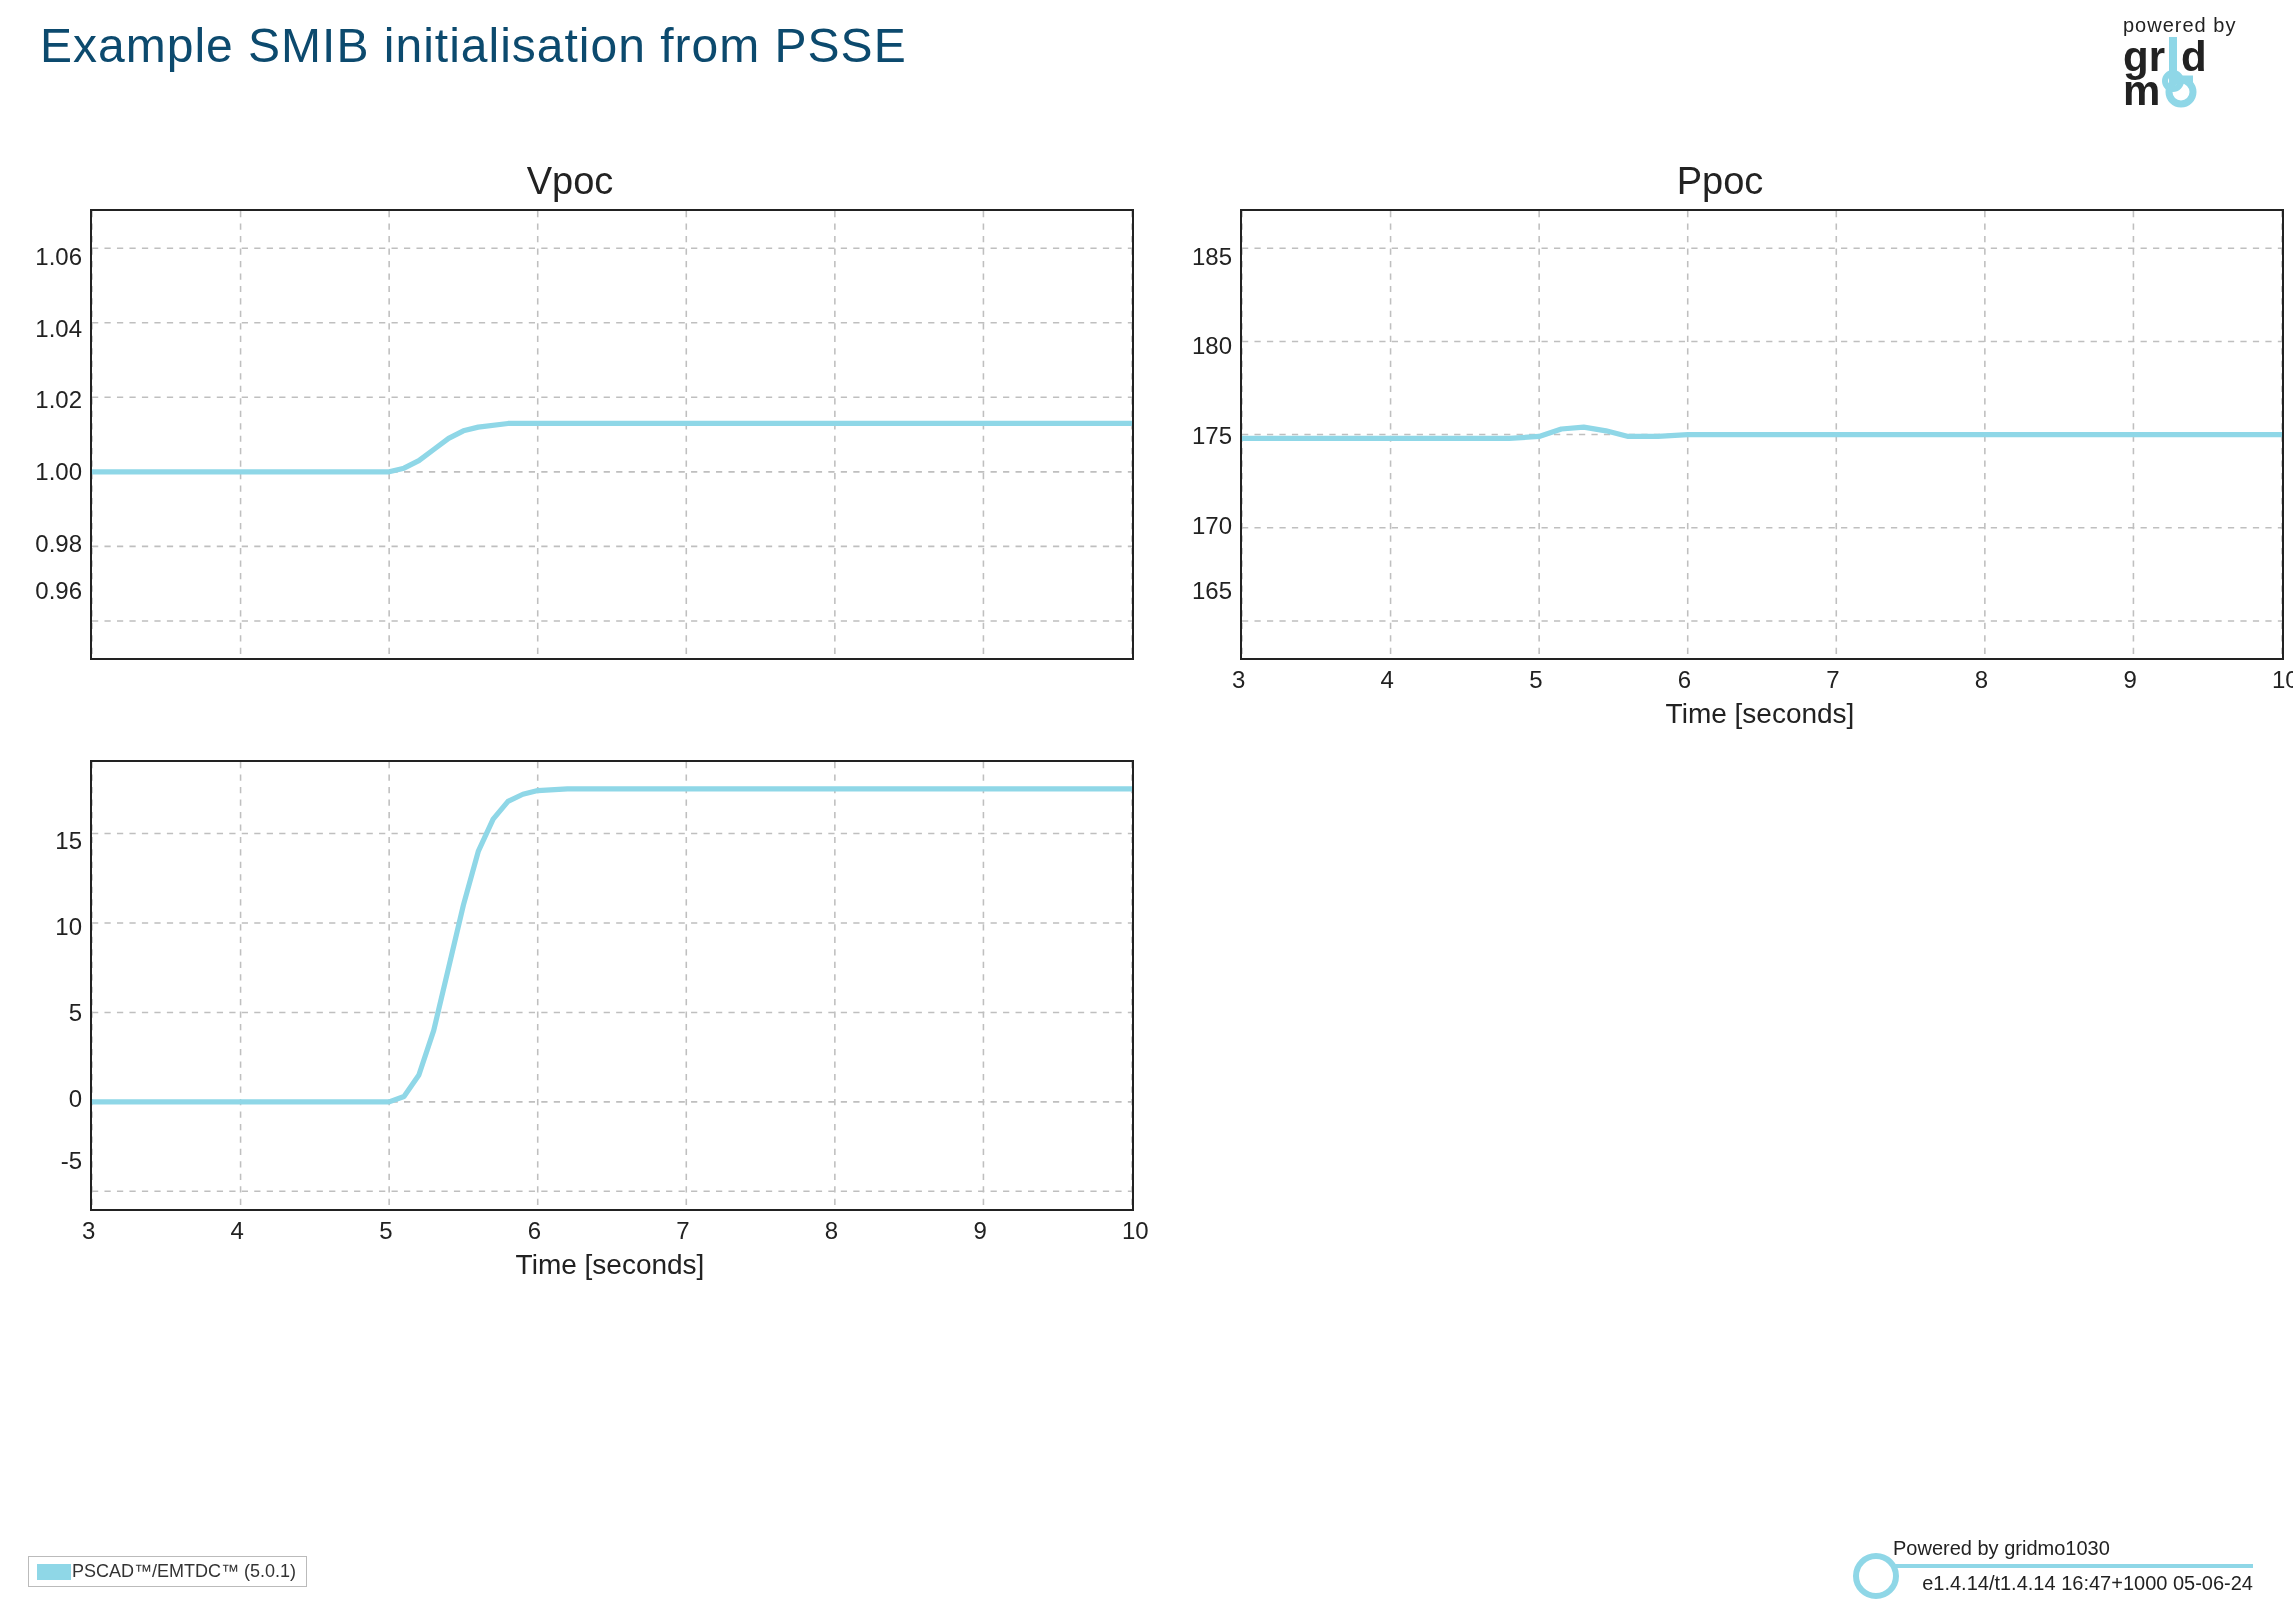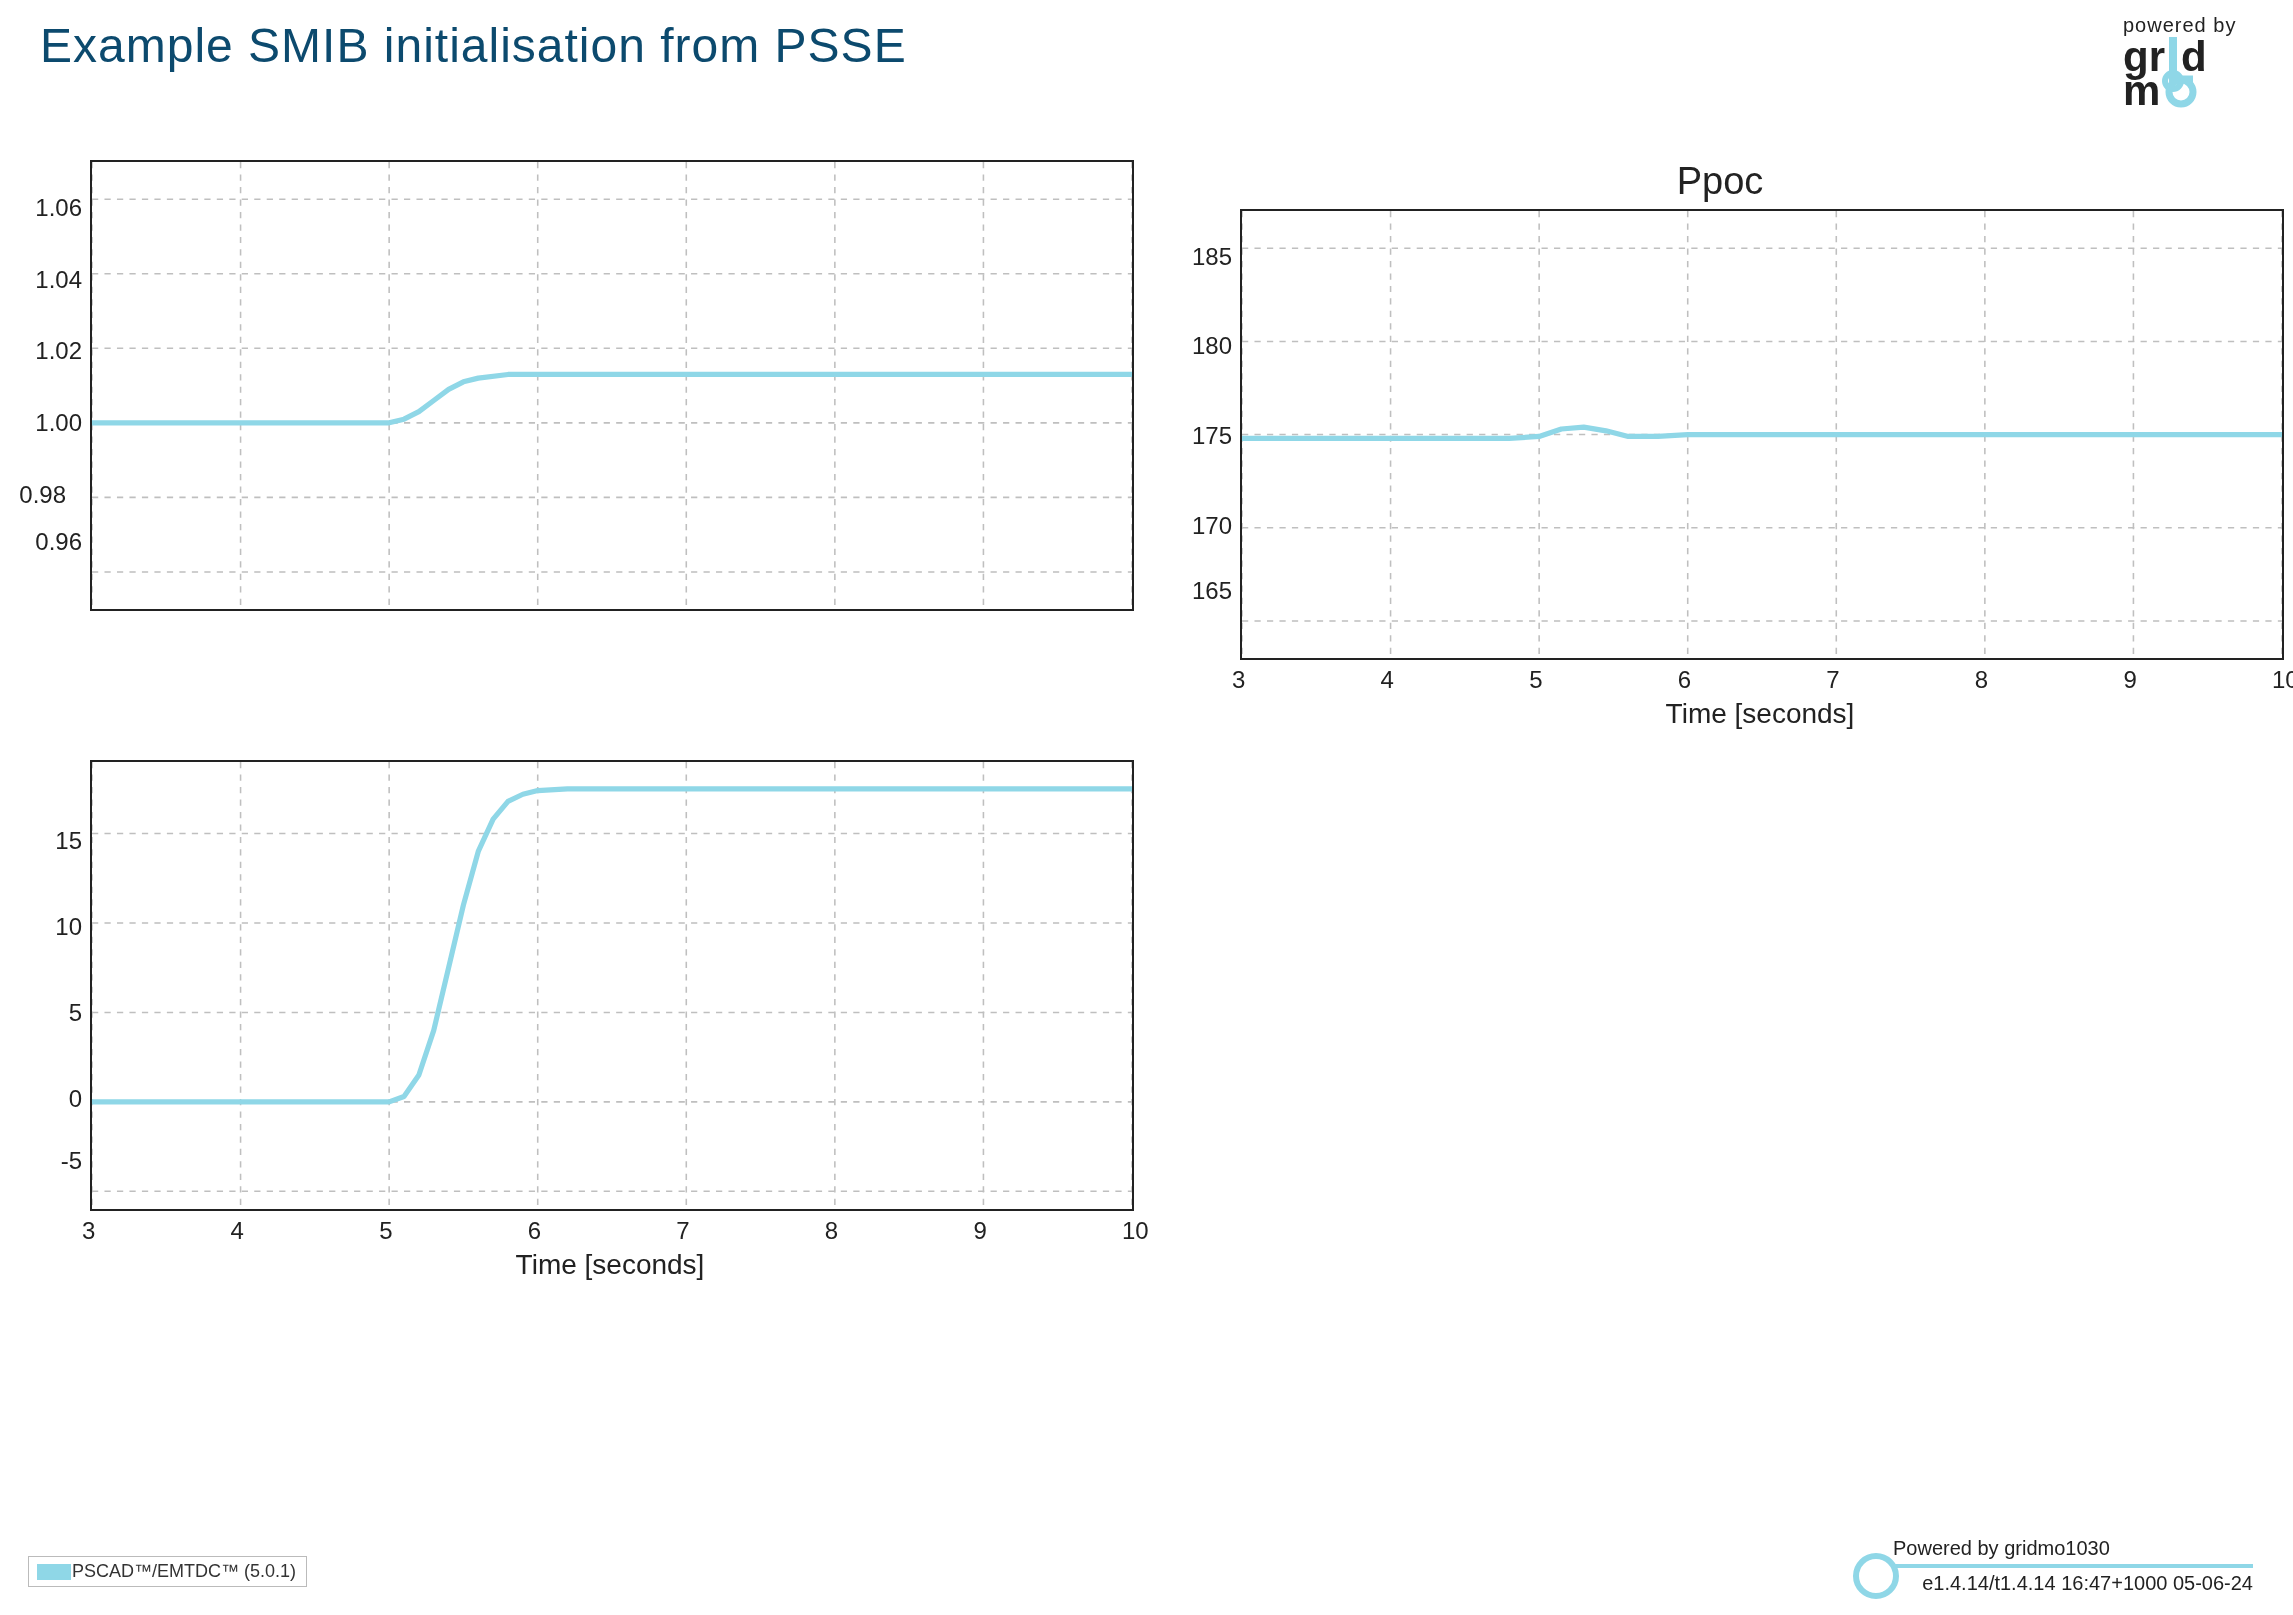--- a/index.html
+++ b/index.html
@@ -155,24 +155,25 @@
     <circle cx="50" cy="44" r="8" fill="none" stroke="#8fd7e7" stroke-width="6"></circle>
     <text x="0" y="68" font-size="42" font-family="Arial" fill="#222" font-weight="600">m</text>
     <circle cx="58" cy="55" r="12" fill="none" stroke="#8fd7e7" stroke-width="7"></circle>
     <line x1="46" y1="42" x2="70" y2="42" stroke="#8fd7e7" stroke-width="7"></line>
   </svg>
 </div>
 
 <div class="charts-grid">
 
   <div class="chart-cell">
+    <div class="chart-title">Vpoc</div>
     <div class="plot-outer">
       <div class="ytick-col" id="yticks-vpoc" style="height: 430px; position: relative;">
           <span style="position: absolute; right: 8px; top: 382.167px;">0.96</span>
-          <span style="position: absolute; right: 24px; top: 310.5px;">0.98</span>
+          <span style="position: absolute; right: 8px; top: 310.5px;">0.98</span>
           <span style="position: absolute; right: 8px; top: 238.833px;">1.00</span>
           <span style="position: absolute; right: 8px; top: 167.167px;">1.02</span>
           <span style="position: absolute; right: 8px; top: 95.5px;">1.04</span>
           <span style="position: absolute; right: 8px; top: 23.8333px;">1.06</span>
         </div>
       <div class="plot-svg-wrap">
         <svg class="plot" id="svg-vpoc" viewBox="0 0 1000 430" preserveAspectRatio="none">
             <line x1="0" x2="1000" y1="394.1666666666667" y2="394.1666666666667" class="grid-line"></line>
             <line x1="0" x2="1000" y1="322.5" y2="322.5" class="grid-line"></line>
             <line x1="0" x2="1000" y1="250.83333333333331" y2="250.83333333333331" class="grid-line"></line>

